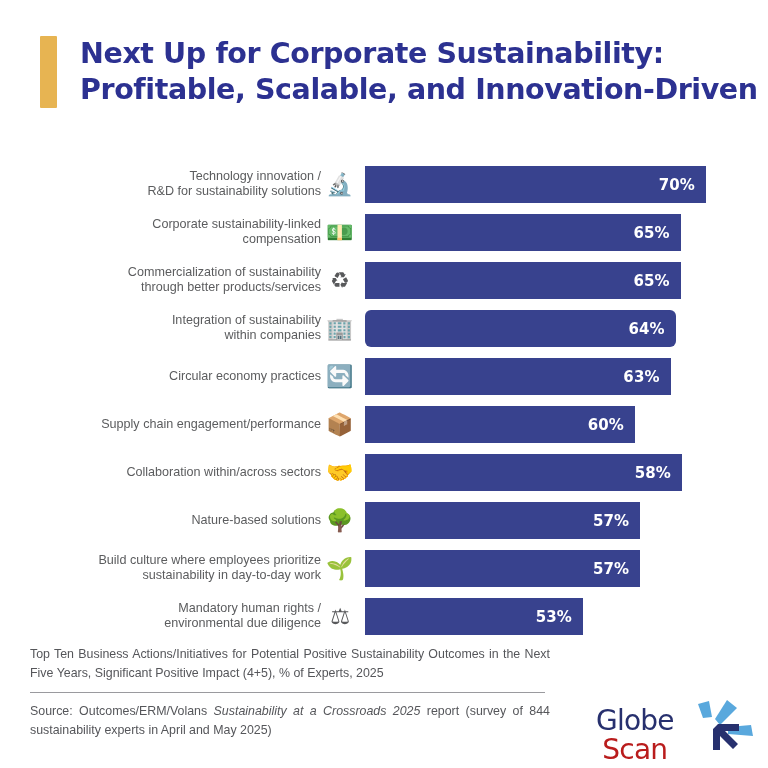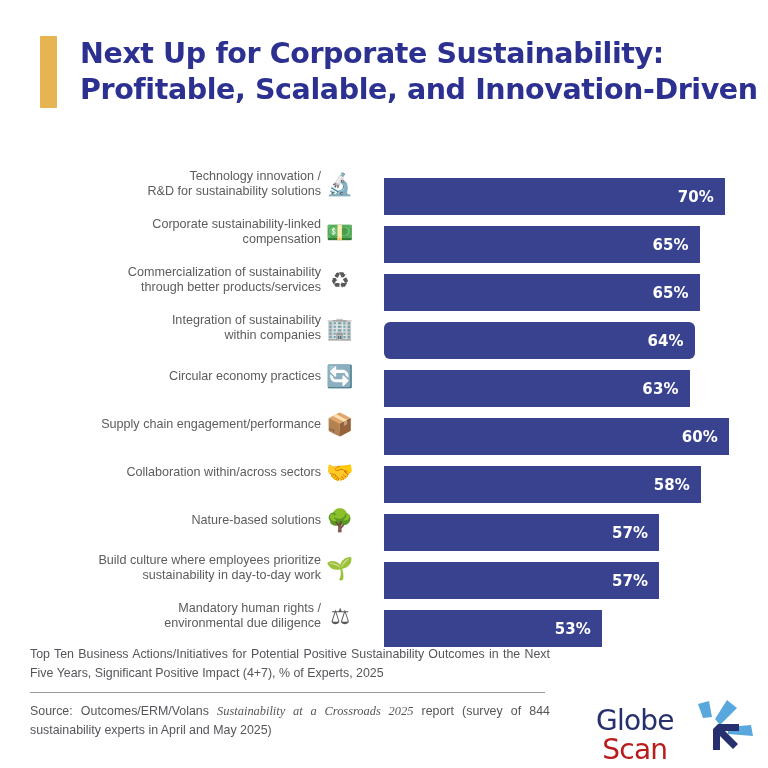--- a/index.html
+++ b/index.html
@@ -77,24 +77,23 @@
     width: 30px;
     height: 30px;
     font-size: 22px;
     line-height: 30px;
     text-align: center;
     font-family: "DejaVu Sans", sans-serif;
   }
   .bar-track {
     position: absolute;
     left: 365px;
-    top: 12px;
+    top: 0;
     height: 37px;
     right: 0;
-    margin-left: 19px;
   }
   .bar {
     position: relative;
     height: 37px;
     background: #38428e;
     display: flex;
     align-items: center;
     justify-content: flex-end;
   }
   .bar-value {
@@ -126,21 +125,21 @@
     margin: 9px 0 9px 0;
     width: 515px;
   }
   .footer-source {
     font-size: 12.4px;
     line-height: 1.52;
     color: #55565a;
     text-align: justify;
     text-align-last: left;
   }
-  .footer-source i { font-style: italic; font-family: Liberation Serif, serif; }
+  .footer-source i { font-style: italic; }
 
   
   .logo {
     position: absolute;
     left: 596px;
     top: 694px;
     width: 160px;
     height: 66px;
   }
   .logo-word {
@@ -221,21 +220,21 @@
       <div class="bar-track">
         <div class="bar" style="width: 305.588px; background: rgb(56, 66, 142);">
           <span class="bar-value">63%</span>
         </div>
       </div>
     </div>
     <div class="row">
       <div class="row-label">Supply chain engagement/performance</div>
       <div class="row-icon">📦</div>
       <div class="bar-track">
-        <div class="bar" style="width: 345px; background: rgb(56, 66, 142);">
+        <div class="bar" style="width: 270px; background: rgb(56, 66, 142);">
           <span class="bar-value">60%</span>
         </div>
       </div>
     </div>
     <div class="row">
       <div class="row-label">Collaboration within/across sectors</div>
       <div class="row-icon">🤝</div>
       <div class="bar-track">
         <div class="bar" style="width: 317px; background: rgb(56, 66, 142);">
           <span class="bar-value">58%</span>
@@ -267,21 +266,21 @@
       <div class="row-icon">⚖</div>
       <div class="bar-track">
         <div class="bar" style="width: 218px; background: rgb(56, 66, 142);">
           <span class="bar-value">53%</span>
         </div>
       </div>
     </div>
   </div>
 
 <div class="footer">
-  <div class="footer-note">Top Ten Business Actions/Initiatives for Potential Positive Sustainability Outcomes in the Next Five Years, Significant Positive Impact (4+7), % of Experts, 2025</div>
+  <div class="footer-note">Top Ten Business Actions/Initiatives for Potential Positive Sustainability Outcomes in the Next Five Years, Significant Positive Impact (4+5), % of Experts, 2025</div>
   <div class="footer-divider"></div>
   <div class="footer-source">
     <span>Source: Outcomes/ERM/Volans </span><i>Sustainability at a Crossroads 2025</i><span> report (survey of 844 sustainability experts in April and May 2025)</span>
   </div>
 </div>
 
 <div class="logo">
   <div class="logo-word">
     <span class="logo-globe" style="color: rgb(39, 48, 110);">Globe</span>
     <span class="logo-scan" style="color: #b91c1c; text-align: center;">Scan</span>

